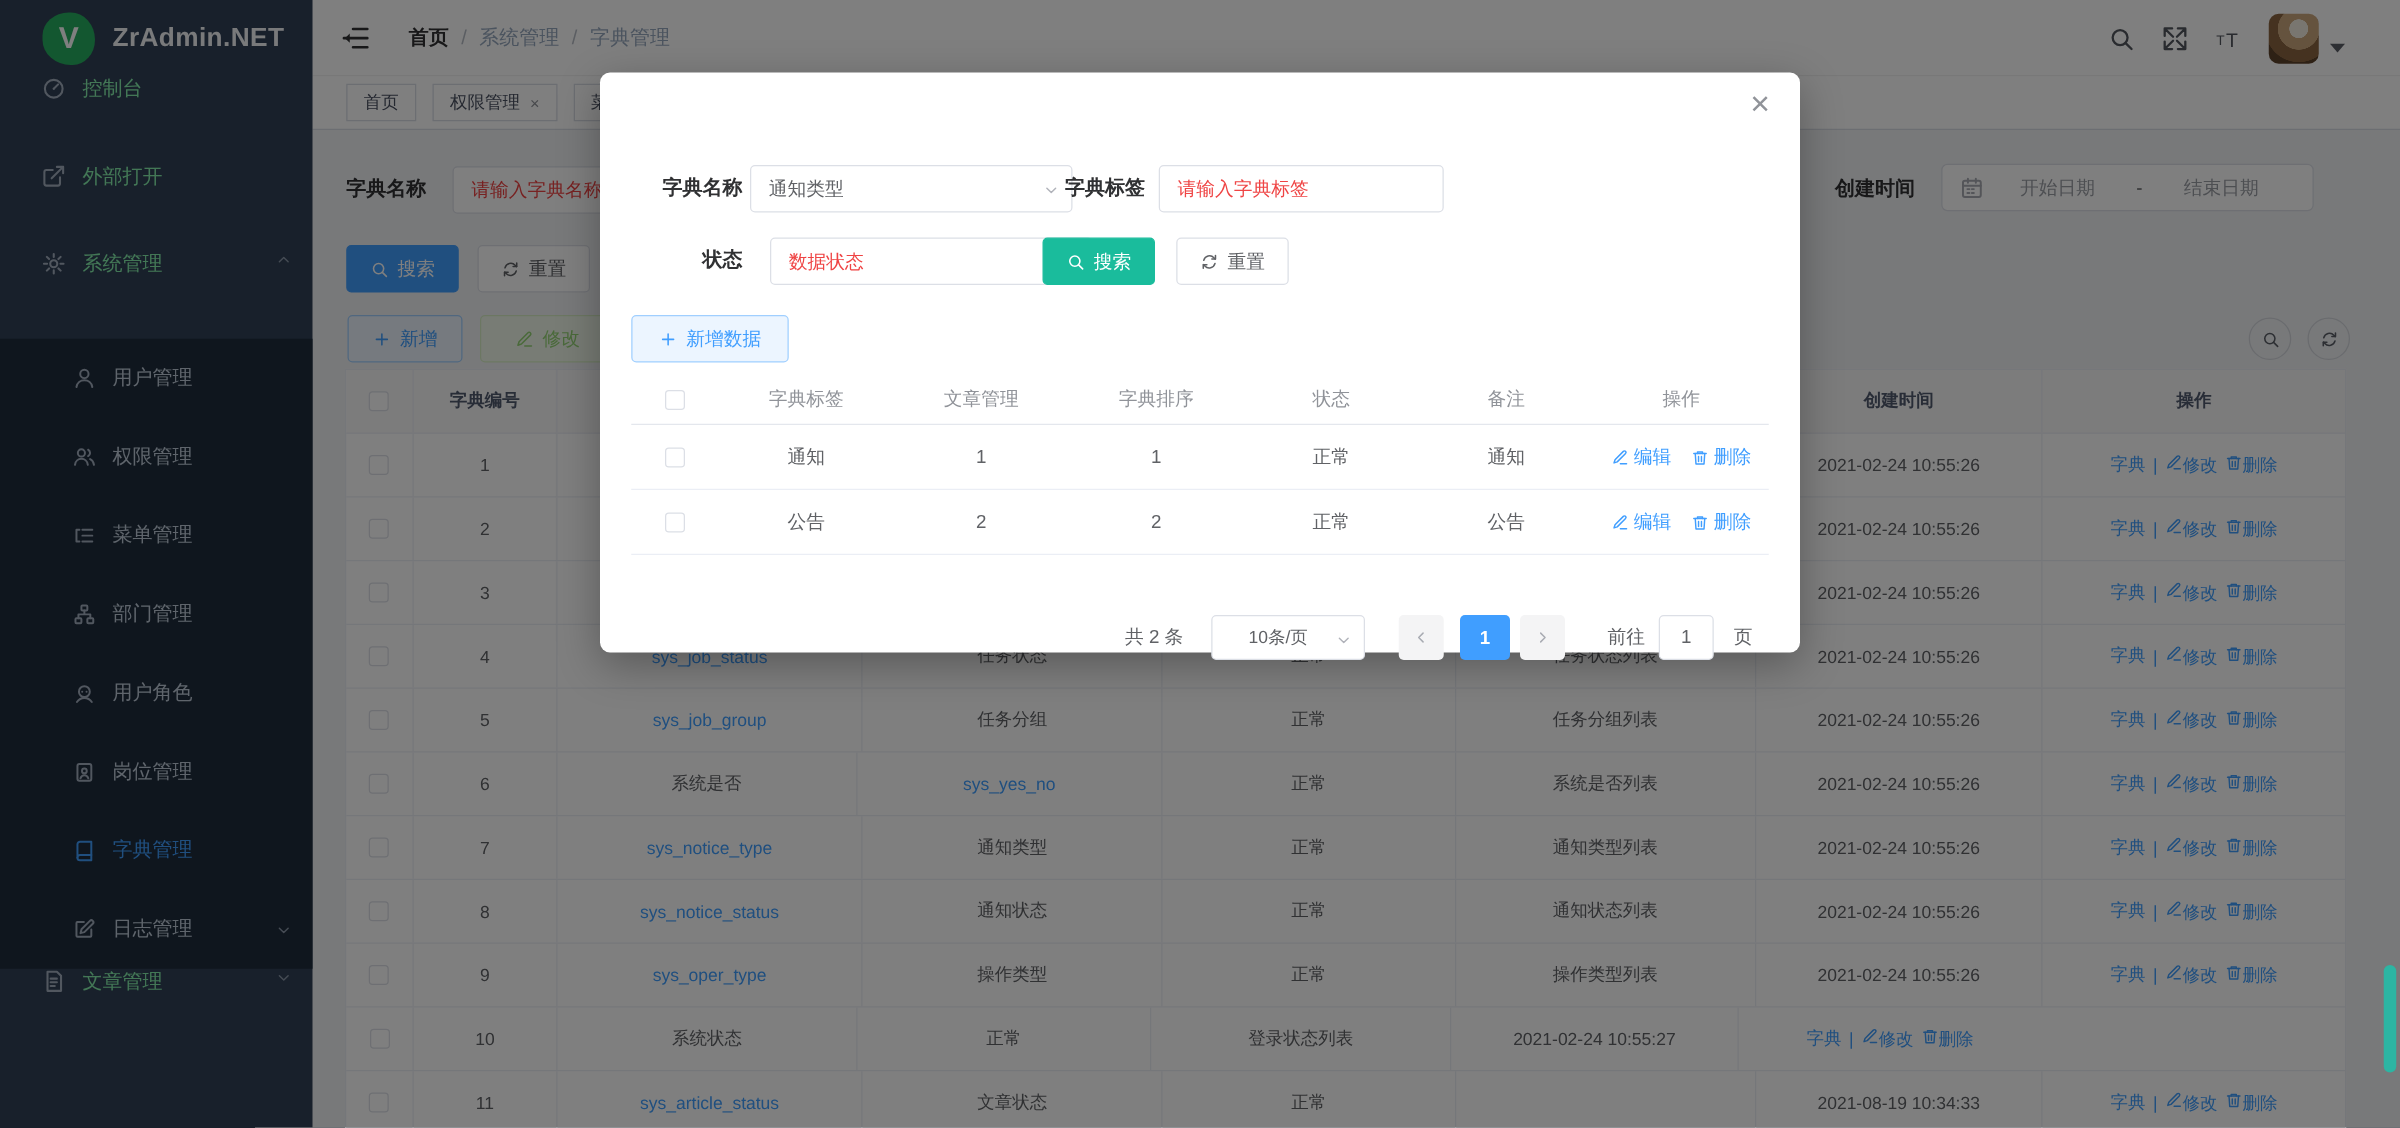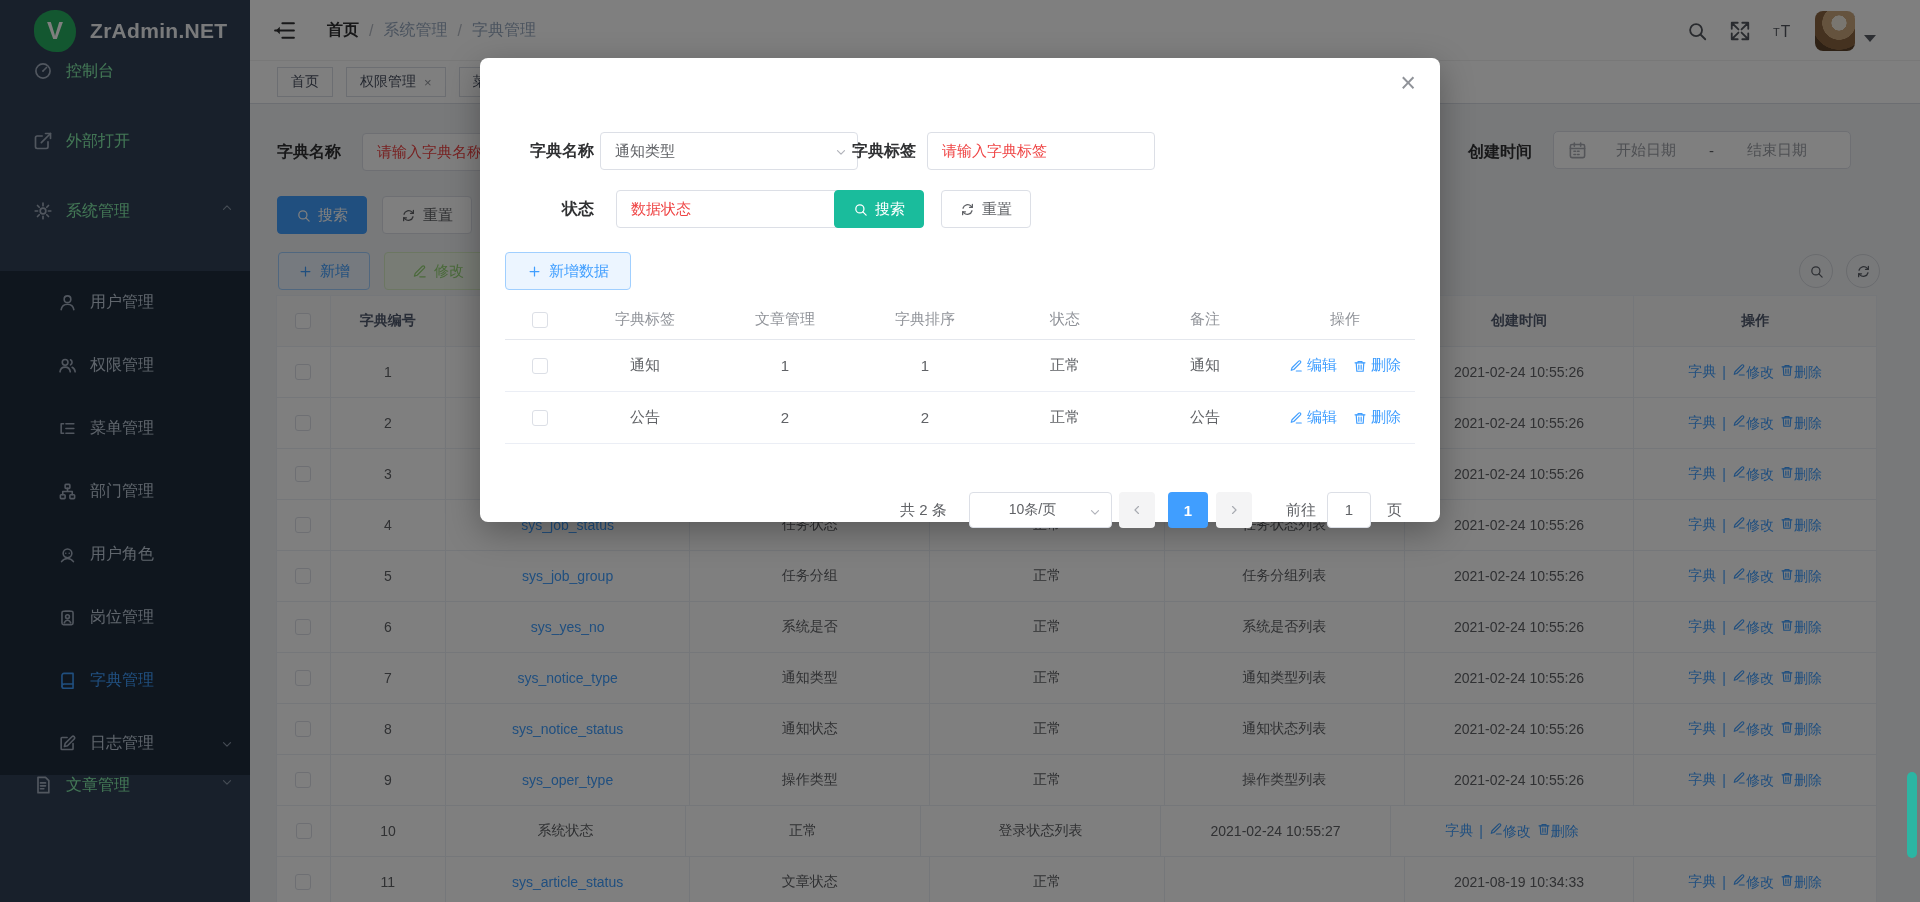--- a/index.html
+++ b/index.html
@@ -113,21 +113,21 @@
   .mcell{display:flex;align-items:center;justify-content:center;font-size:15px;color:#606266;white-space:nowrap}
   .mhead .mcell{color:#909399}
   .m-cb{width:70px}.m-c{width:140px}
   .mops{display:flex;gap:16px}
   .mops .link{display:inline-flex;align-items:center;gap:4px;font-size:15px}
 
   
   .mpage{position:absolute;left:0;top:434px;width:100%;height:36px;font-size:15px;color:#606266}
   .mpage>*{position:absolute;top:0}
   .ptotal{left:420px;line-height:36px}
-  .psize{left:489px;width:143px;height:36px;justify-content:center}
+  .psize{left:489px;width:123px;height:36px;justify-content:center}
   .psize .sval{font-size:14px}
   .pbtn{width:36px;height:36px;background:#f4f4f5;border-radius:4px;display:flex;align-items:center;
         justify-content:center;color:#606266;cursor:pointer}
   .prev{left:639px}.next{left:736px}
   .pbtn.cur{left:688px;width:40px;background:#409eff;color:#fff;font-weight:bold}
   .picon{width:14px;height:14px;color:#a8abb2}
   .pgoto{left:806px;line-height:36px}
   .pinput{left:847px;width:44px;height:36px;border:1px solid #dcdfe6;border-radius:4px;text-align:center;
           line-height:34px;background:#fff;cursor:text}
   .punit{left:907px;line-height:36px}
@@ -586,24 +586,24 @@
                   </svg>
                 </span><span>删除</span></a>
             </span>
           </div>
         </div>
         <div class="trow">
           <div class="tcell c-cb">
             <span class="checkbox"></span>
           </div>
           <div class="tcell c-id">6</div>
+          <div class="tcell c-name">系统是否</div>
           <div class="tcell c-type">
             <span class="link">sys_yes_no</span>
           </div>
-          <div class="tcell c-name">系统是否</div>
           <div class="tcell c-status">正常</div>
           <div class="tcell c-remark">系统是否列表</div>
           <div class="tcell c-time">2021-02-24 10:55:26</div>
           <div class="tcell c-op">
             <span class="ops">
               <a class="link">字典</a>
               <span>|</span>
               <a class="link"><span class="icon oicon">
                   <svg viewBox="0 0 24 24" fill="none" stroke="currentColor" stroke-width="2" stroke-linecap="round" stroke-linejoin="round">
                     <path d="M12.5 20.5H21"></path>

